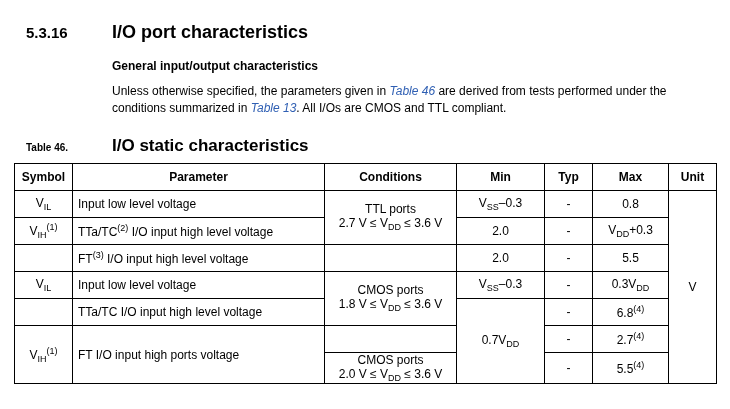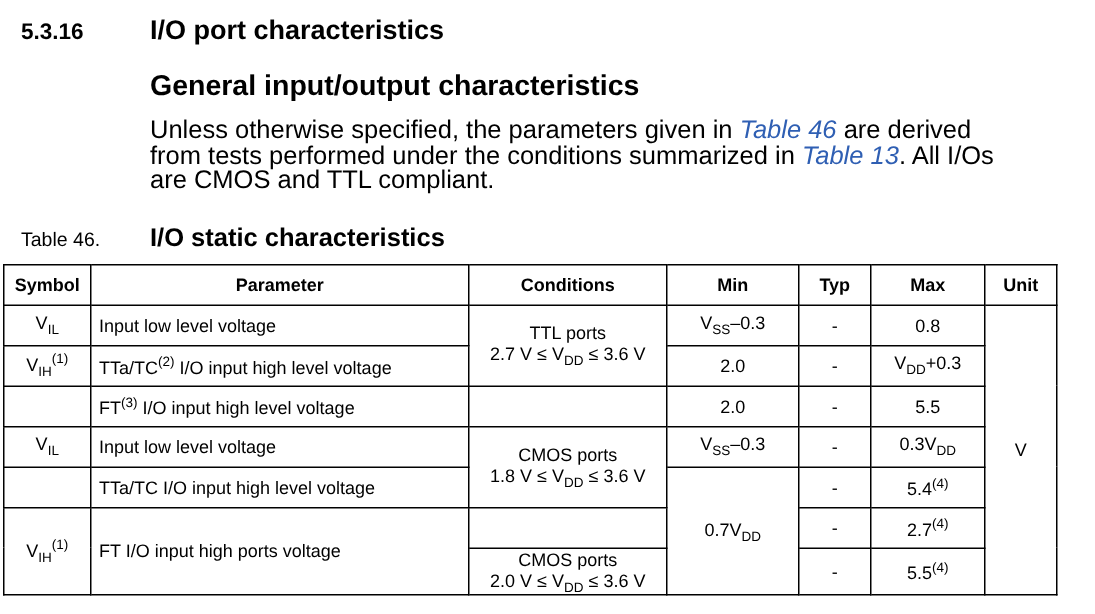--- a/index.html
+++ b/index.html
@@ -12,21 +12,21 @@
     background: #ffffff;
     font-family: "Liberation Serif", serif;
     color: #000000;
     overflow: hidden;
   }
   .page {
     position: relative;
     width: 580px;
     height: 409px;
     box-sizing: border-box;
-    padding: 0;
+    padding: 12px;
   }
 
   
   .section-head {
     display: flex;
     align-items: baseline;
     padding: 10px 0 0 14px;
   }
   .section-num {
     font-family: "Liberation Sans", sans-serif;
@@ -42,45 +42,45 @@
   }
 
   
   .sub-block {
     margin-left: 100px;
     padding-top: 16px;
   }
   .sub-head {
     font-family: "Liberation Sans", sans-serif;
     font-weight: bold;
-    font-size: 19px;
+    font-size: 12px;
     margin-bottom: 10px;
   }
   .body-text {
     font-family: "Liberation Sans", sans-serif;
-    font-size: 17px;
+    font-size: 12px;
     line-height: 16.5px;
     width: 585px;
   }
   .xref {
     color: #2f5fb3;
     font-style: italic;
   }
 
   
   .table-caption {
     display: flex;
     align-items: baseline;
     margin-top: 20px;
     padding-left: 14px;
   }
   .caption-label {
     font-family: "Liberation Sans", sans-serif;
-    font-weight: normal;
-    font-size: 13px;
+    font-weight: bold;
+    font-size: 10px;
     width: 86px;
     flex: 0 0 86px;
   }
   .caption-title {
     font-family: "Liberation Sans", sans-serif;
     font-weight: bold;
     font-size: 17px;
   }
 
   
@@ -217,21 +217,21 @@
         </td>
       </tr>
 
       <tr>
         <td class="center"></td>
         <td>TTa/TC I/O input high level voltage</td>
         <td class="center" rowspan="3">
           <span class="nb"><span>0.7V</span><sub>DD</sub></span>
         </td>
         <td class="center">-</td>
-        <td class="center"><span>5.4</span><sup>(4)</sup></td>
+        <td class="center"><span>6.8</span><sup>(4)</sup></td>
       </tr>
 
       <tr>
         <td class="center" rowspan="2">
           <span class="nb"><span>V</span><sub>IH</sub><sup>(1)</sup></span>
         </td>
         <td rowspan="2">FT I/O input high ports voltage</td>
         <td class="center"></td>
         <td class="center">-</td>
         <td class="center"><span>2.7</span><sup>(4)</sup></td>

